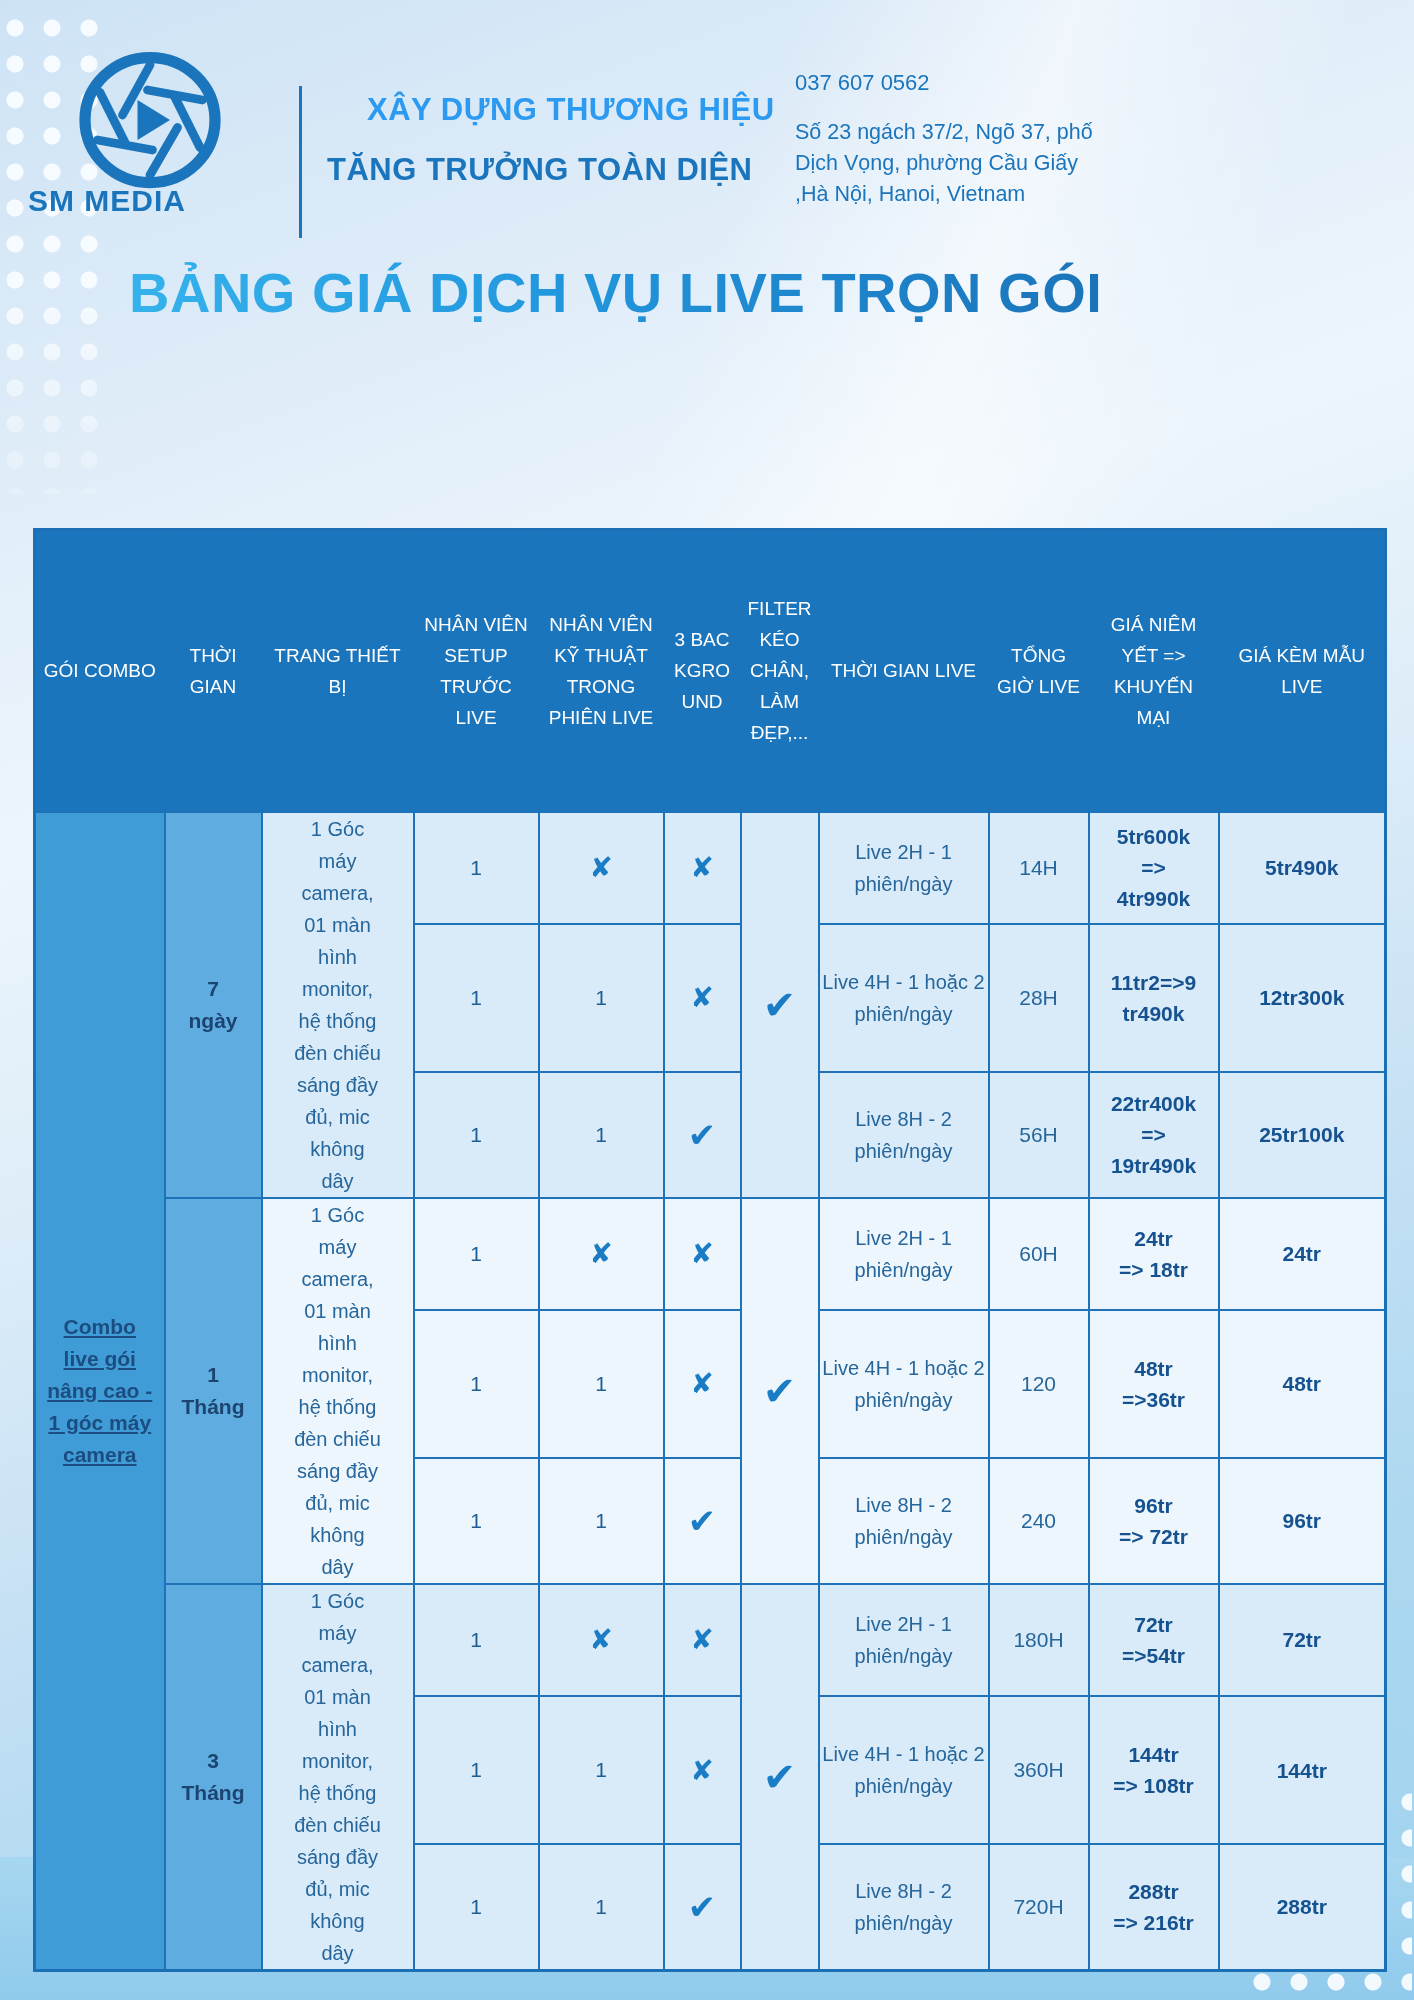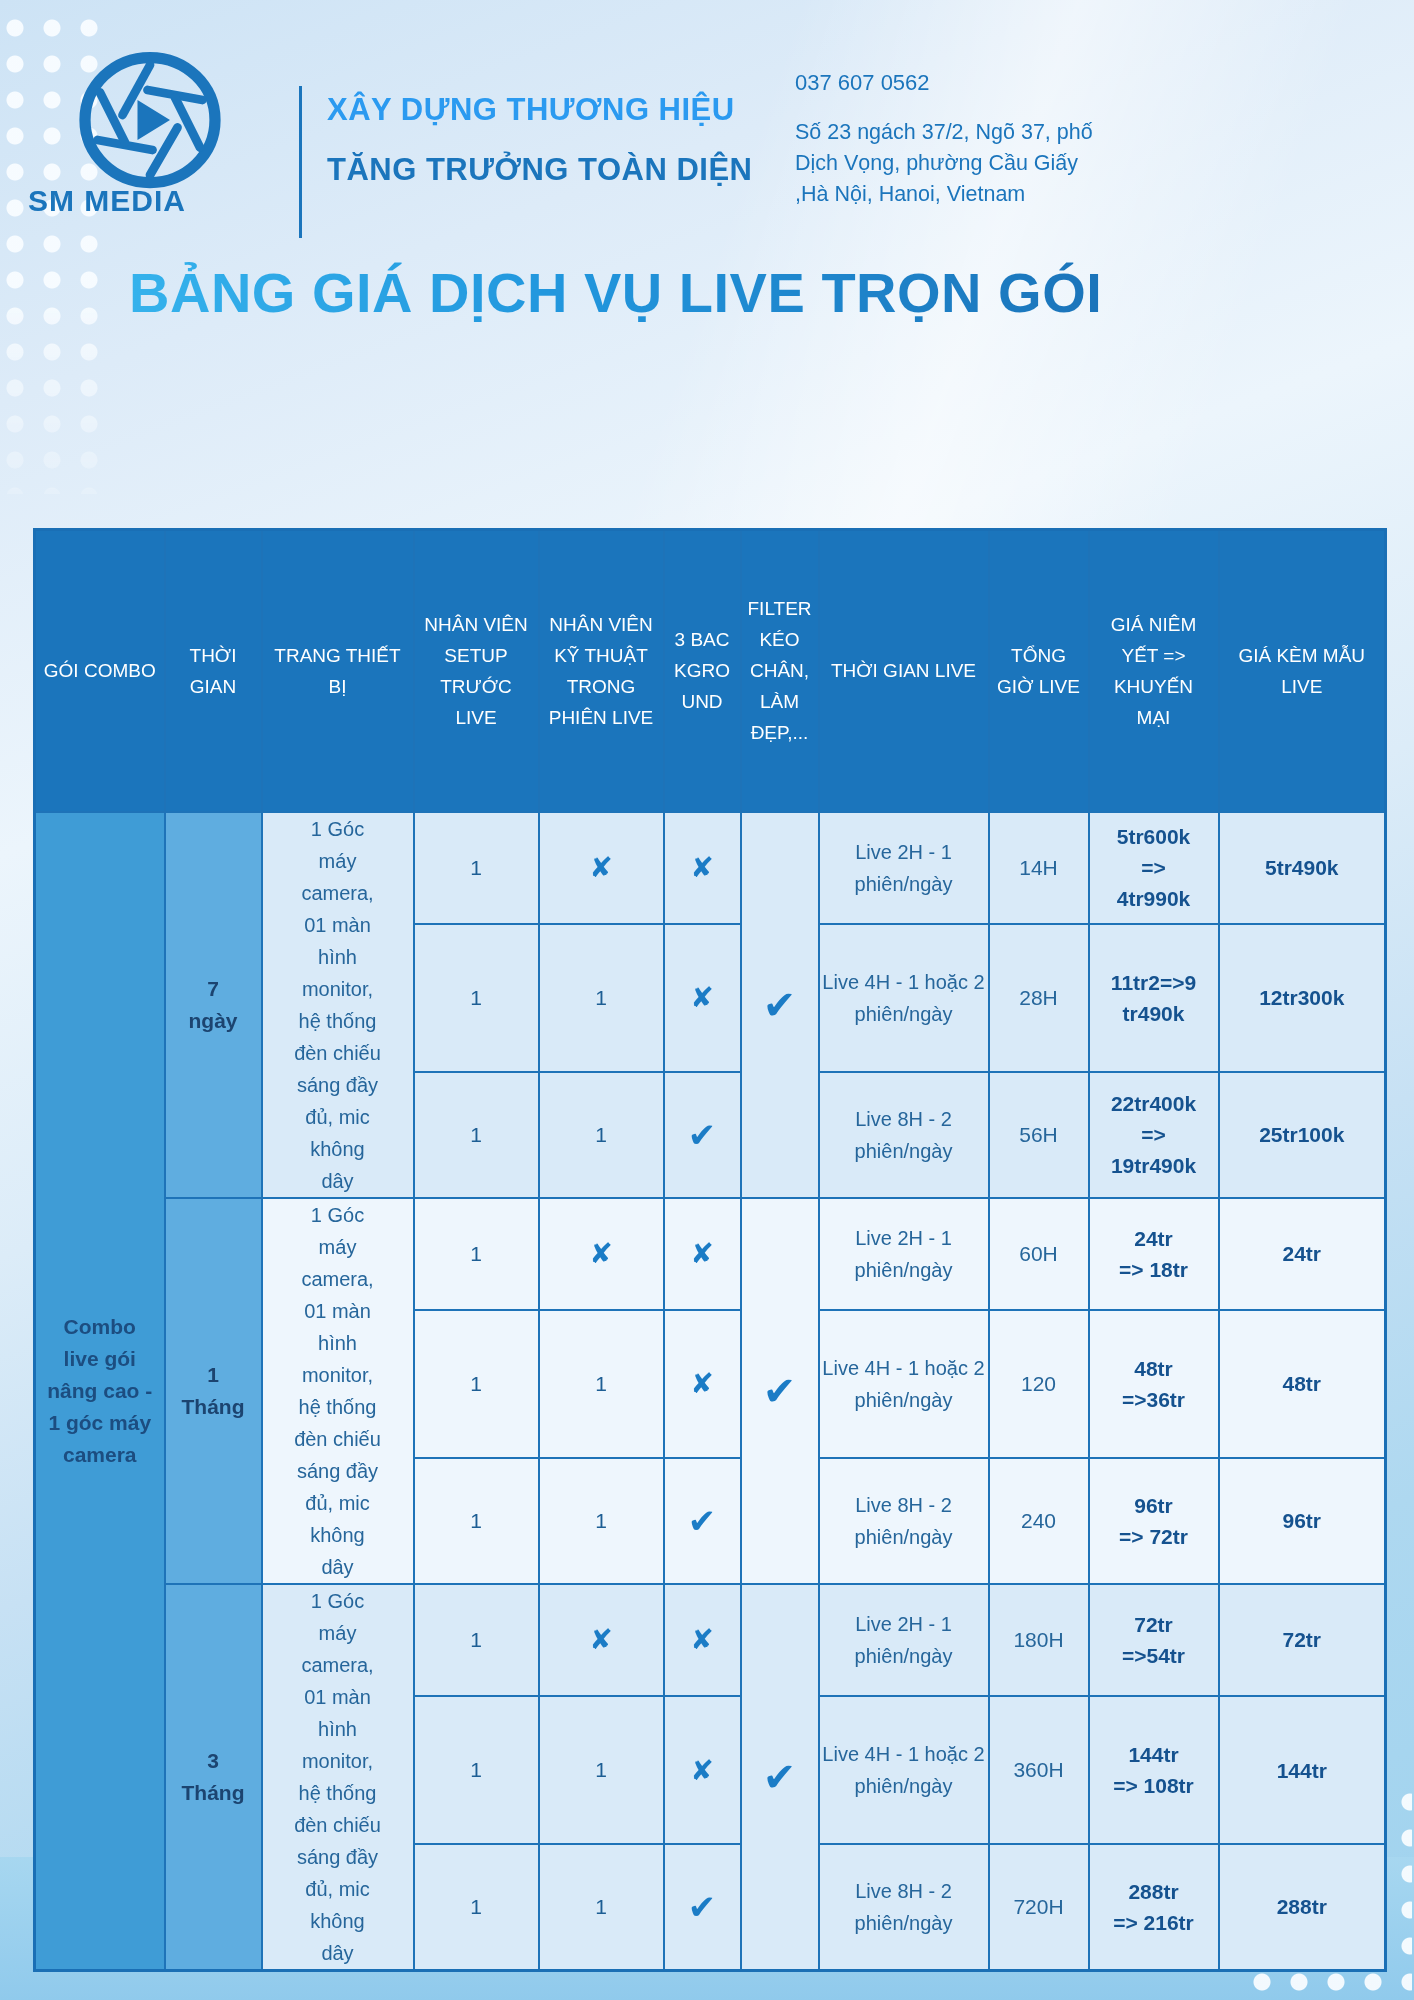--- a/index.html
+++ b/index.html
@@ -20,21 +20,21 @@
     -webkit-mask-image:linear-gradient(to bottom,#000 55%,rgba(0,0,0,.25) 100%);
     mask-image:linear-gradient(to bottom,#000 55%,rgba(0,0,0,.25) 100%);}
   .dots-br{left:1252px;top:1792px;width:160px;height:206px;}
 
   
   .logo-svg{position:absolute;left:74px;top:50px;}
   .brand-name{position:absolute;left:28px;top:184px;width:212px;text-align:left;
     font-size:30px;font-weight:bold;color:#1b75bc;letter-spacing:1px;}
   .hdr-divider{position:absolute;left:299px;top:86px;width:3px;height:152px;background:#1b75bc;}
   .taglines{position:absolute;left:327px;top:80px;line-height:60px;font-size:31px;font-weight:bold;letter-spacing:.5px;}
-  .tag1{color:#2b9af0;}
+  .tag1{color:#2b9af0;margin-left:40px;}
   .tag2{color:#1b75bc;}
   .contact{position:absolute;left:795px;top:70px;width:320px;color:#1b75bc;}
   .phone{font-size:22px;margin-bottom:21px;}
   .address{font-size:21.5px;line-height:31px;}
 
   .title{position:absolute;left:129px;top:260px;margin:0;font-size:56px;font-weight:bold;letter-spacing:.5px;
     background:linear-gradient(90deg,#35b2ec 0%,#2196dd 45%,#1b74ba 100%);
     -webkit-background-clip:text;background-clip:text;color:transparent;-webkit-text-fill-color:transparent;}
 
   
@@ -43,21 +43,21 @@
   .price-table th,.price-table td{border:2px solid #1e73b8;text-align:center;vertical-align:middle;
     overflow:hidden;}
   .price-table thead tr{height:282px;}
   .price-table th{background:#1b75bc;color:#ffffff;font-size:19px;font-weight:normal;line-height:31px;padding:4px 6px;}
   th.brk{word-break:break-all;}
   tr.h-a{height:102px;}
   tr.h-b{height:134px;}
   tr.h-c{height:114px;}
   tr.g1 td,tr.g3 td{background:#d9eaf8;}
   tr.g2 td{background:#eef6fd;}
-  td.combo{background:#3f9cd6 !important;color:#1c4d80;font-weight:bold;font-size:21px;line-height:32px;padding:0 10px;}
+  td.combo{background:#3f9cd6 !important;color:#1c4d80;font-weight:bold;font-size:21px;line-height:32px;padding:0 10px;text-decoration:underline;}
   td.period{background:#5fade0 !important;color:#1c4470;font-weight:bold;font-size:21px;line-height:32px;white-space:pre-line;}
   td.equip{color:#26669b;font-size:20px;line-height:32px;padding:0 30px;}
   td.num{color:#1d5e94;font-size:21px;}
   td.mark{color:#1b7cc6;font-size:28px;font-weight:bold;}
   td.mark-check{color:#1b7cc6;font-size:34px;font-weight:bold;}
   td.filter-cell{font-size:40px;}
   td.live{color:#26669b;font-size:20px;line-height:32px;padding:0 0;}
   td.hours{color:#26669b;font-size:21px;}
   td.price{color:#15528f;font-size:21px;font-weight:bold;white-space:pre-line;line-height:31px;padding:0 6px;}
 </style>

